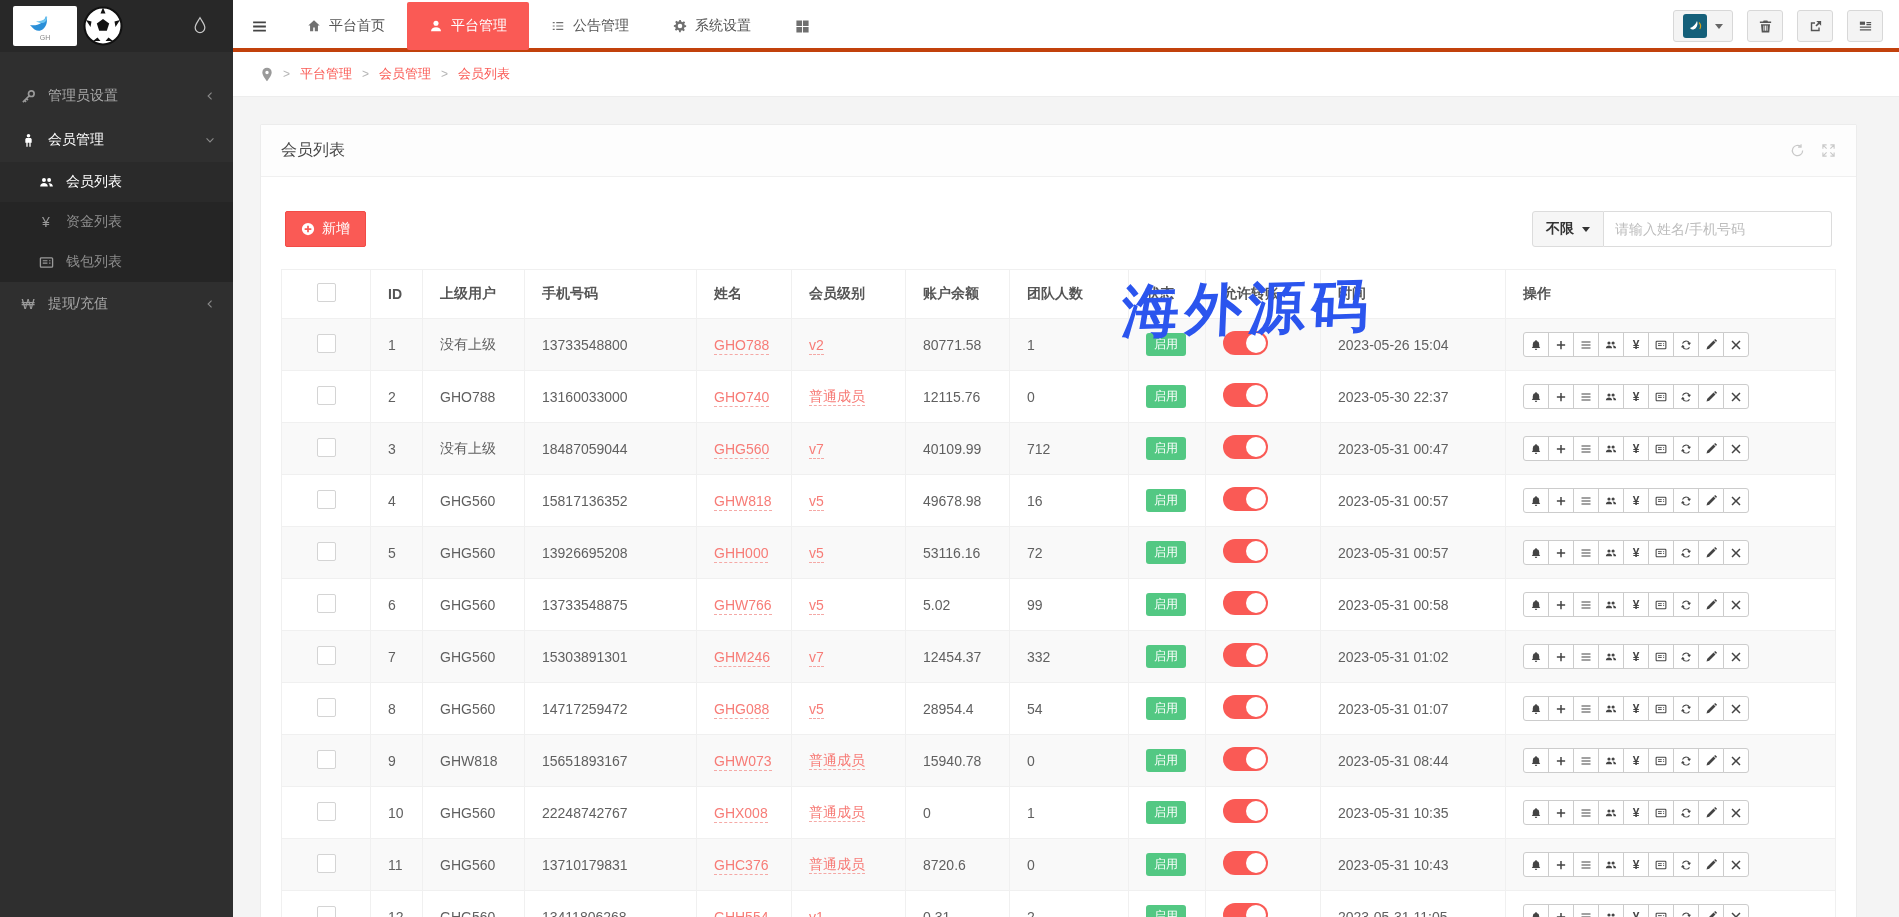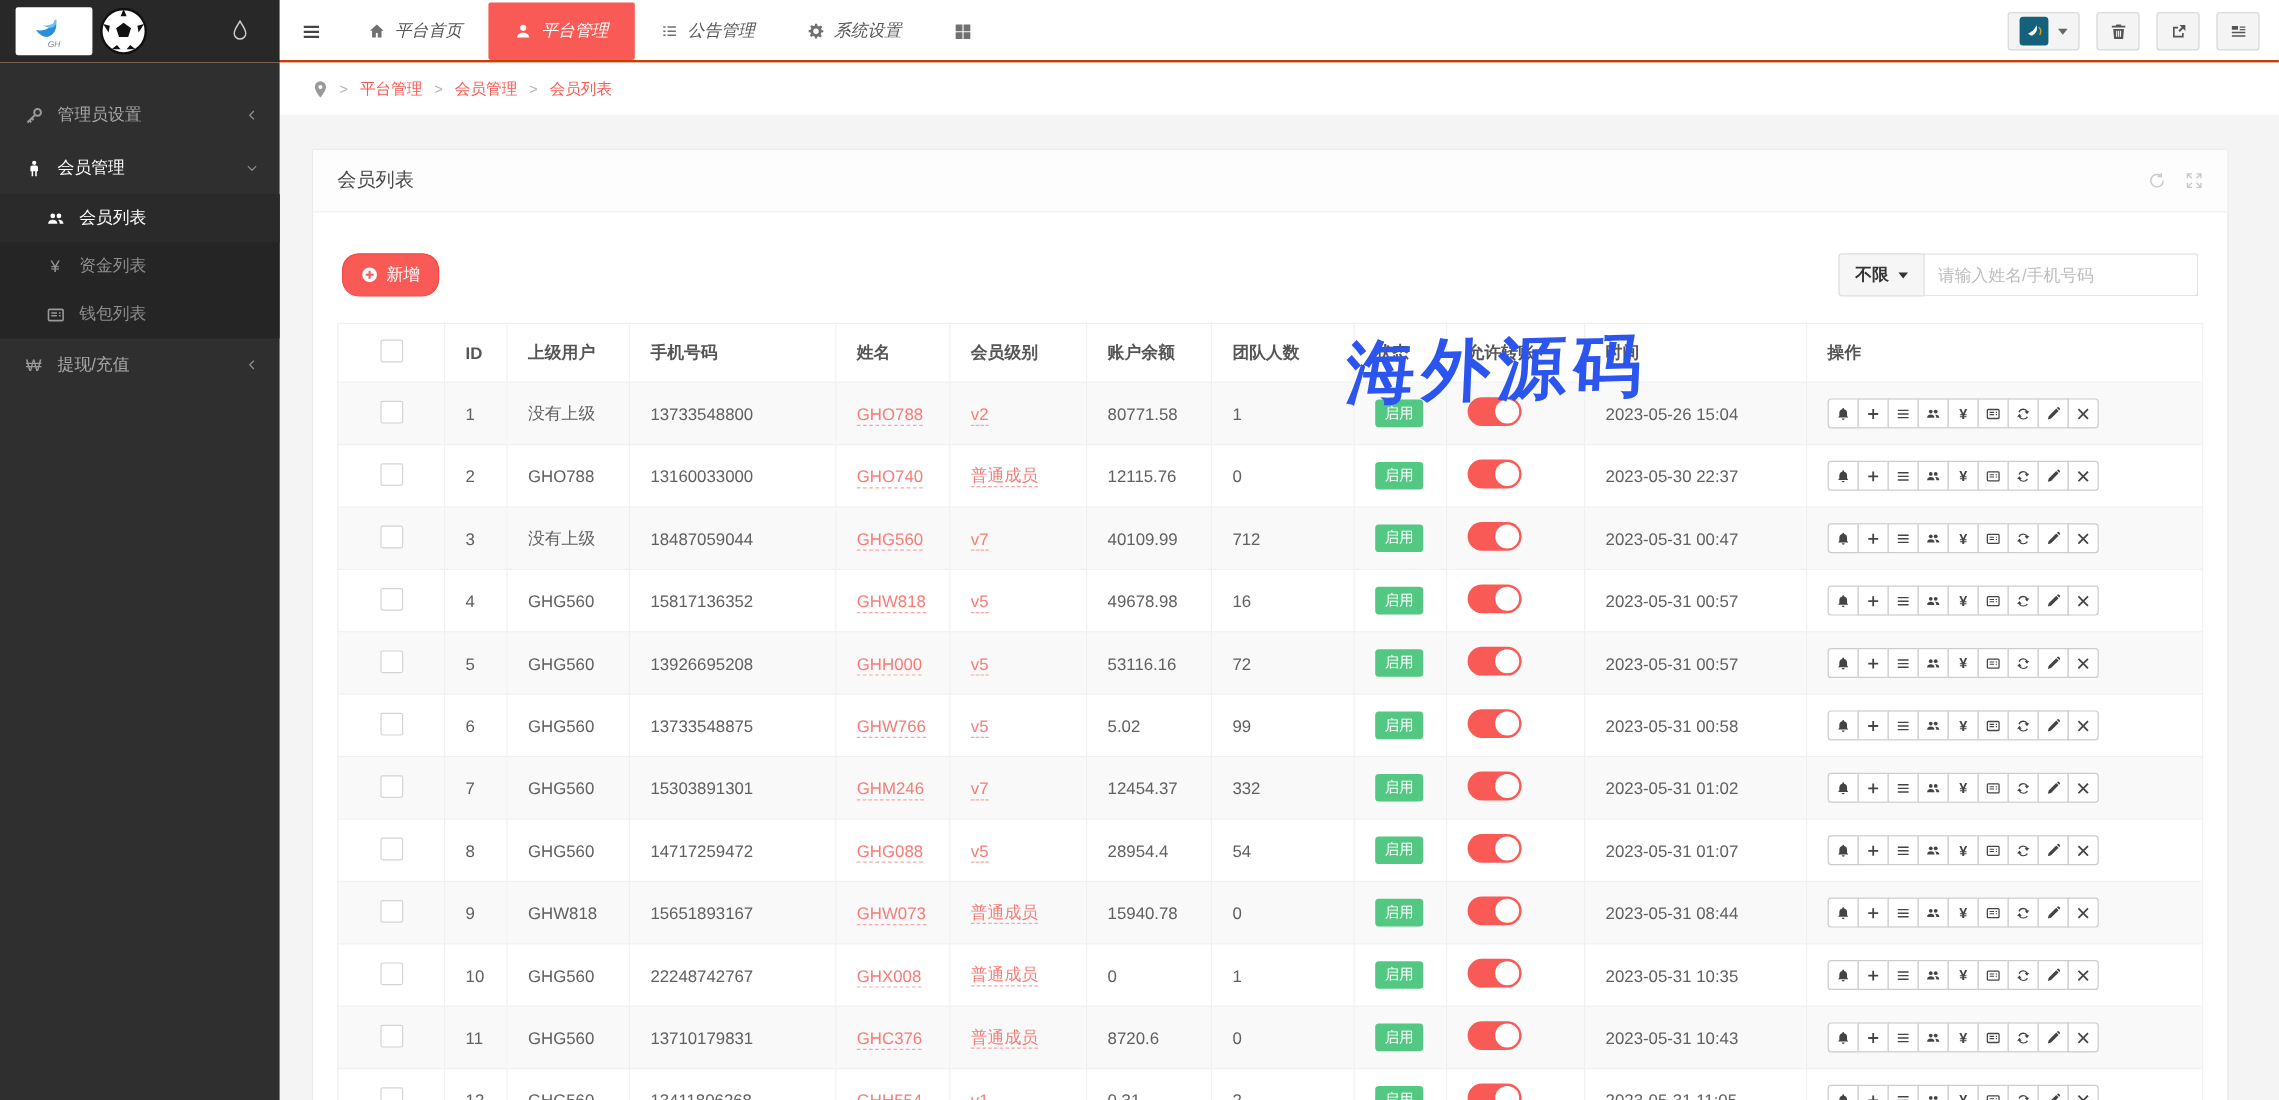--- a/index.html
+++ b/index.html
@@ -1,21 +1,21 @@
 <!DOCTYPE html>
 <html><head>
 <meta charset="utf-8">
 <style>
   * { margin:0; padding:0; box-sizing:border-box; }
   html,body { width:1899px; height:917px; overflow:hidden;
     font-family:"Liberation Sans","DejaVu Sans",sans-serif; background:#f4f4f4; }
 
   
   .navbar { position:absolute; top:0; left:0; width:1899px; height:52px; background:#fff;
-    border-bottom:2px solid #c2410c; z-index:20;font-style:italic; }
+    border-bottom:4px solid #c2410c; z-index:20; }
   .brand { position:absolute; top:0; left:0; width:233px; height:52px; background:#282828;
     display:flex; align-items:center; }
   .brand-box { width:64px; height:40px; background:#fff; border-radius:2px; margin-left:13px;
     display:flex; flex-direction:column; align-items:center; justify-content:center; }
   .brand-box svg { width:34px; height:22px; }
   .brand-gh { font-size:7px; color:#888; line-height:7px; }
   .ball { width:40px; height:40px; margin-left:6px; }
   .droplet { position:absolute; right:26px; top:16px; width:14px; height:20px; color:#c8c8c8; }
   .droplet svg { width:14px; height:20px; }
 
@@ -64,21 +64,21 @@
   .panel { background:#fff; border:1px solid #ececec; border-radius:2px; margin:27px 42px 0 27px; min-height:760px; }
   .panel-hd { display:flex; align-items:center; justify-content:space-between; padding:15px 20px; border-bottom:1px solid #f0f0f0; background:#fdfdfd; }
   .panel-title { font-size:16px; color:#484848; }
   .panel-tools { display:flex; gap:16px; color:#c9c9c9; }
   .panel-tools span { cursor:pointer; display:flex; }
   .panel-tools svg { width:15px; height:15px; }
 
   .panel-bd { padding:20px; }
   .toolbar { display:flex; justify-content:space-between; align-items:center; margin:14px 4px 22px 4px; }
   .btn-add { display:inline-flex; align-items:center; gap:7px; background:#fa5a55; border:1px solid #f24b46; color:#fff;
-    font-size:14px; padding:8px 15px; border-radius:14px; cursor:pointer; }
+    font-size:14px; padding:8px 15px; border-radius:2px; cursor:pointer; }
   .btn-add svg { width:14px; height:14px; }
   .filter-group { display:flex; }
   .btn-filter { display:flex; align-items:center; gap:8px; background:#f6f6f6; border:1px solid #dcdcdc; color:#333;
     font-weight:bold; font-size:14px; padding:8px 13px; border-radius:3px 0 0 3px; cursor:pointer; }
   .search-input { width:228px; border:1px solid #dcdcdc; border-left:none; border-radius:0 3px 3px 0;
     padding:8px 11px; font-size:14px; color:#555; outline:none; font-family:inherit; }
   .search-input::placeholder { color:#bdbdbd; }
 
   
   table { width:100%; border-collapse:collapse; table-layout:fixed; }

